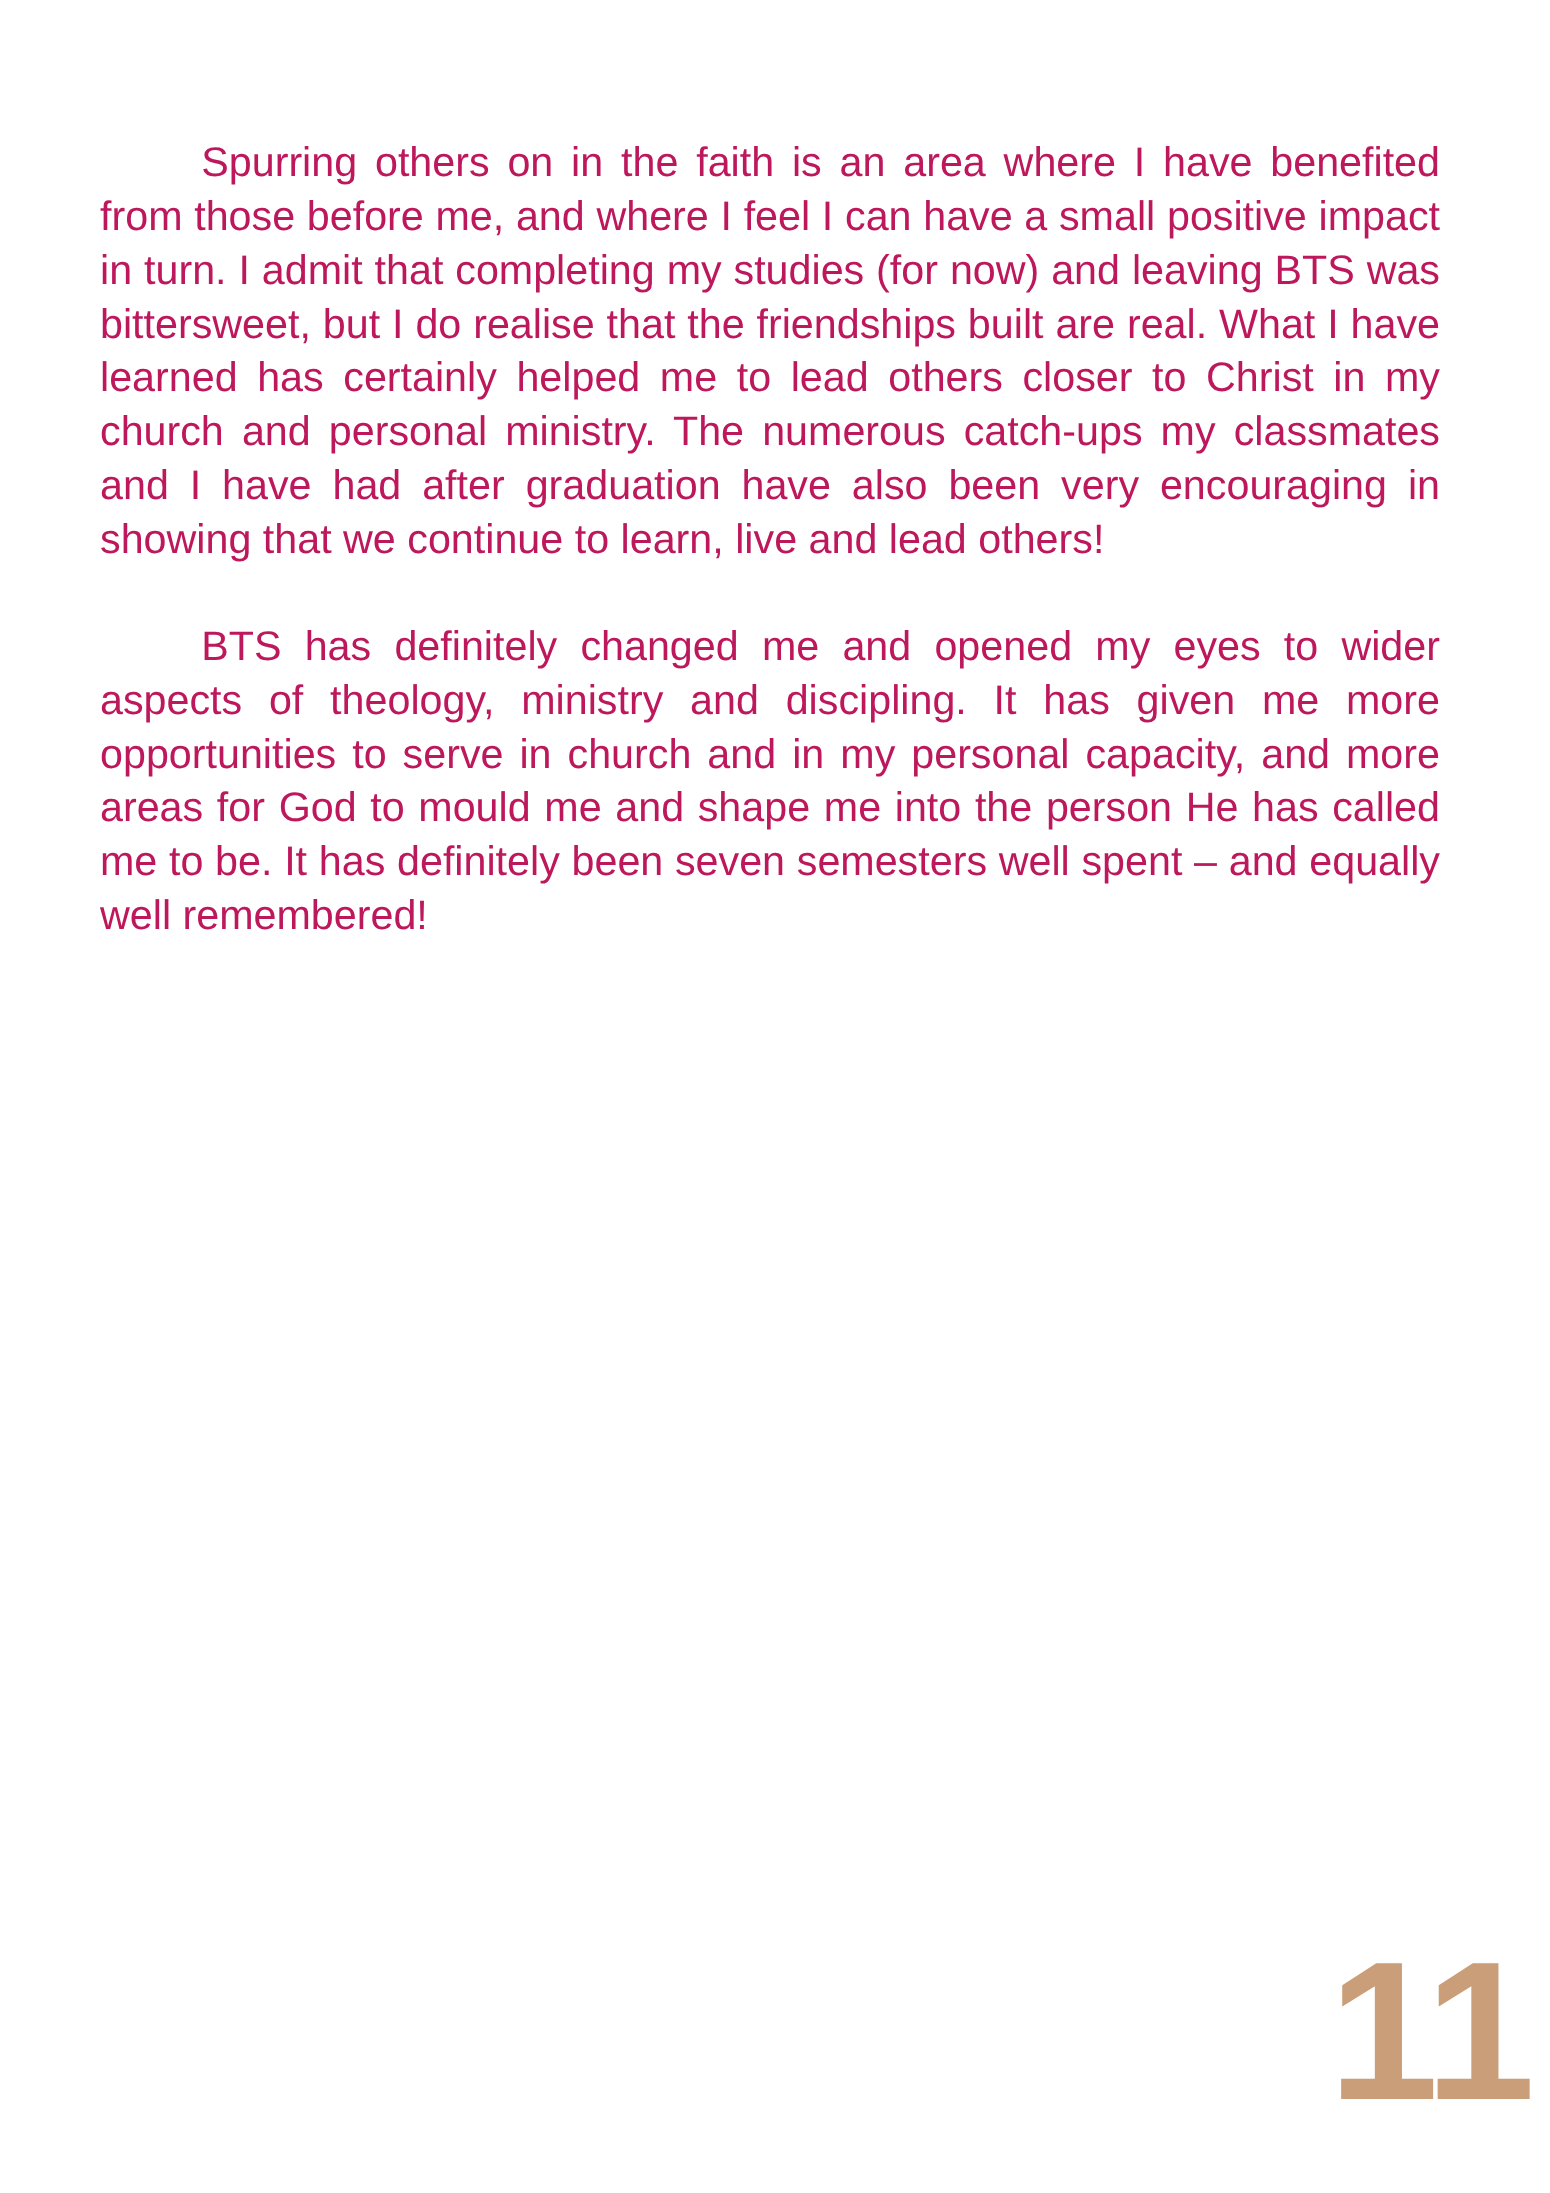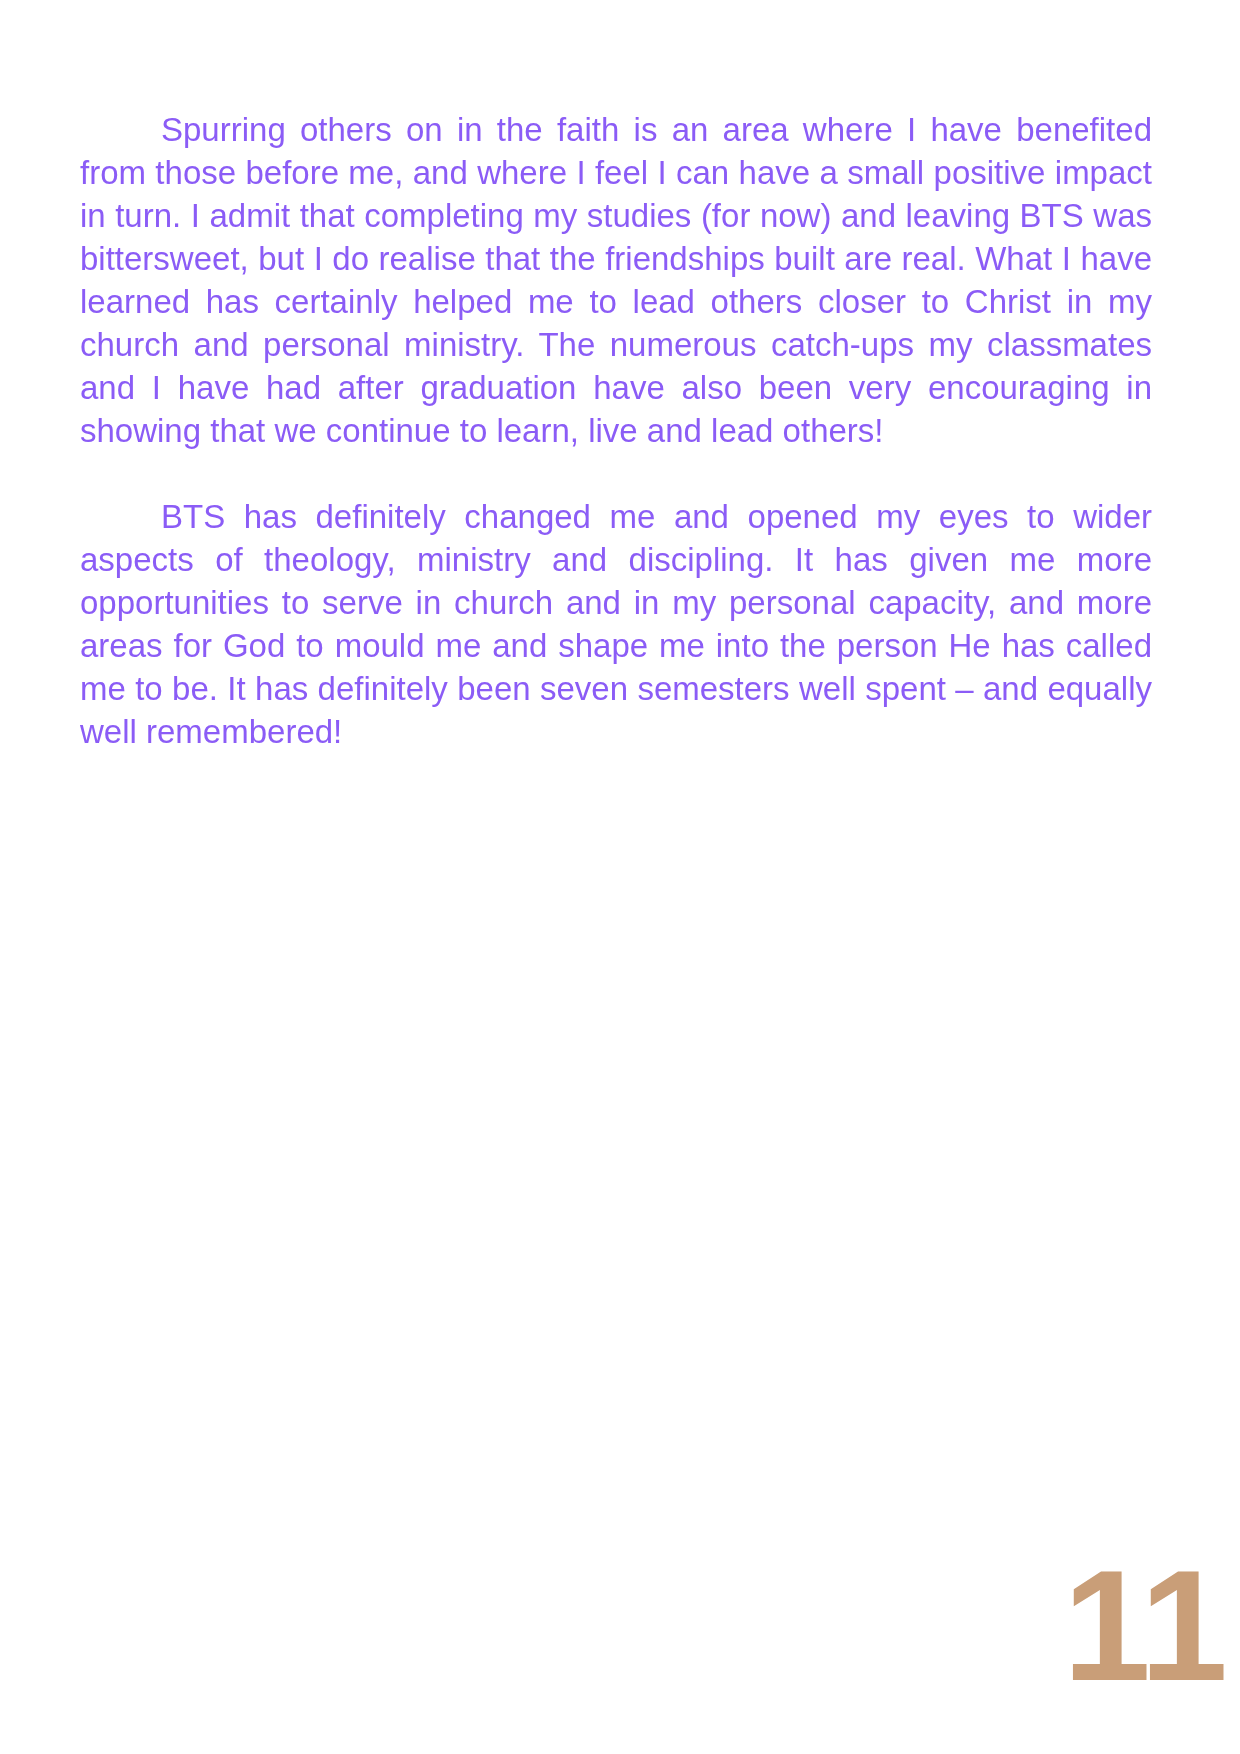--- a/index.html
+++ b/index.html
@@ -20,21 +20,21 @@
     left: 80px;
     top: 108px;
     width: 1072px;
   }
   .content p {
     margin: 0 0 43px 0;
     font-size: 33px;
     line-height: 43px;
     text-align: justify;
     text-indent: 81px;
-    color: #8b5cf6;
+    color: #be185d;
   }
   .page-number {
     position: absolute;
     top: 1546px;
     right: 14px;
     font-size: 158px;
     font-weight: 700;
     line-height: 1;
     color: #c99e78;
     letter-spacing: -2px;

